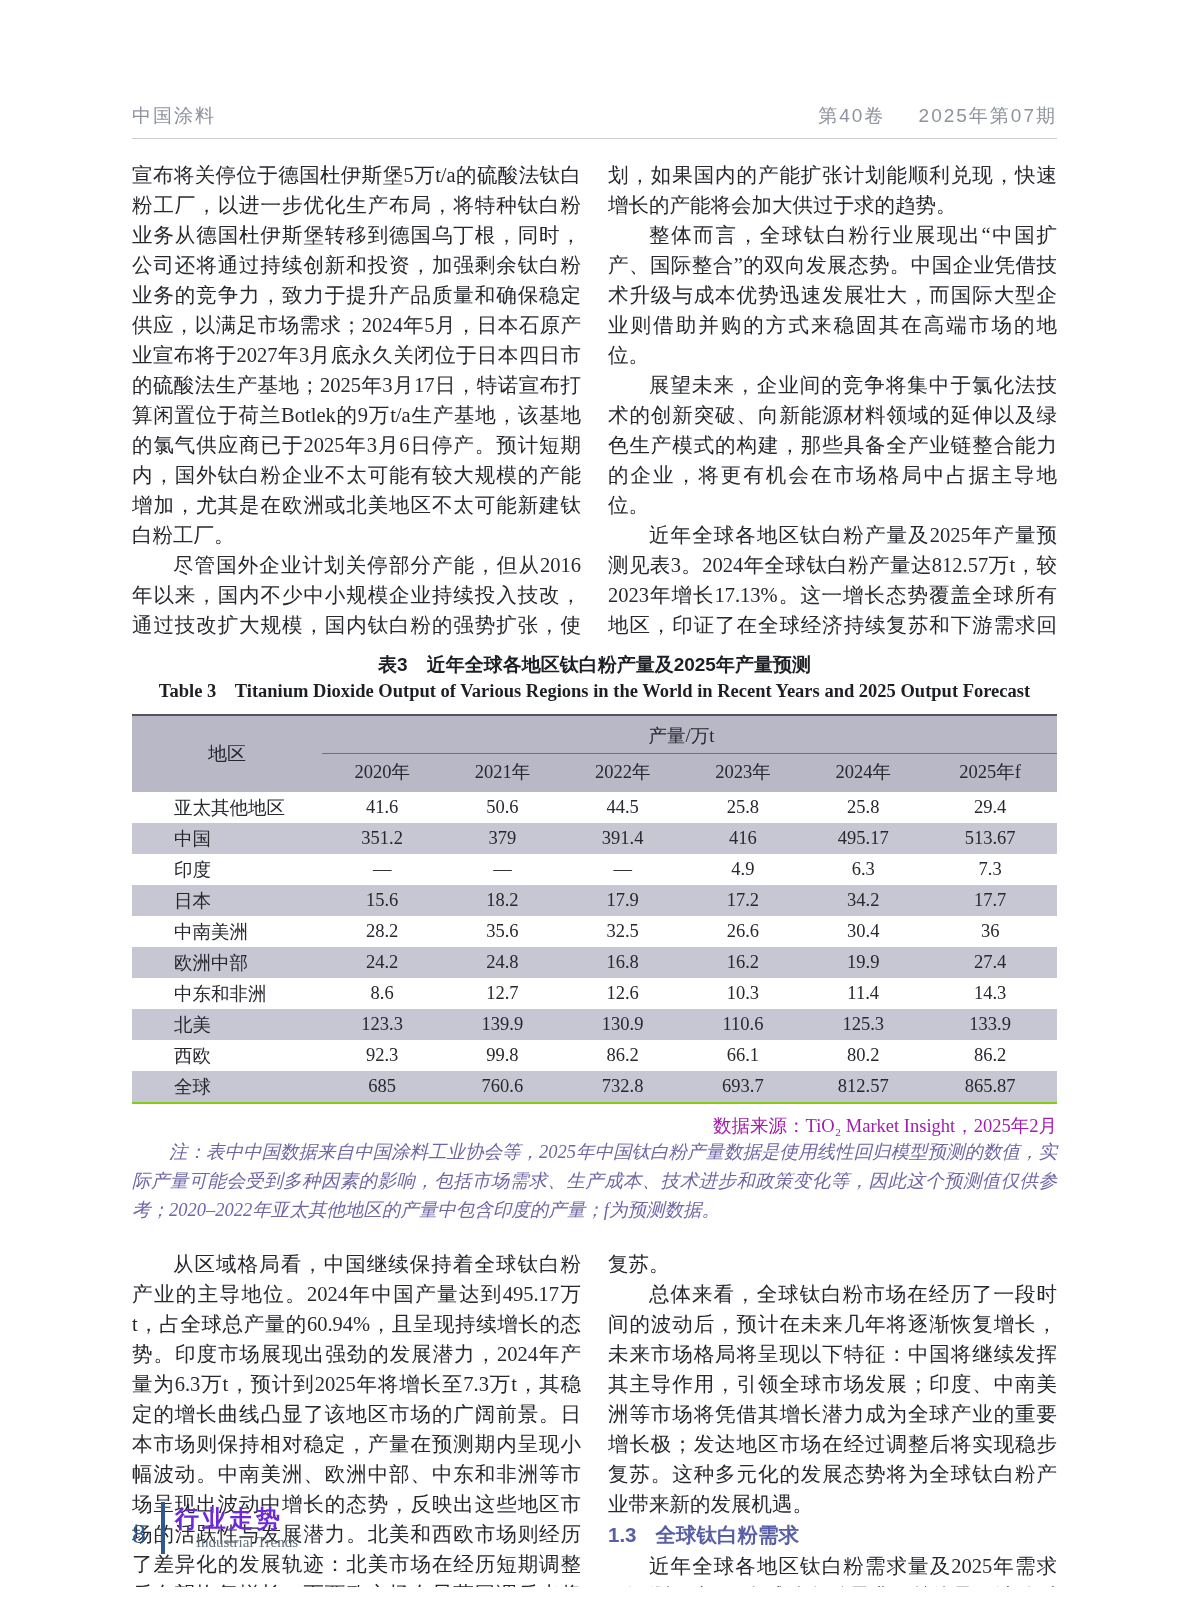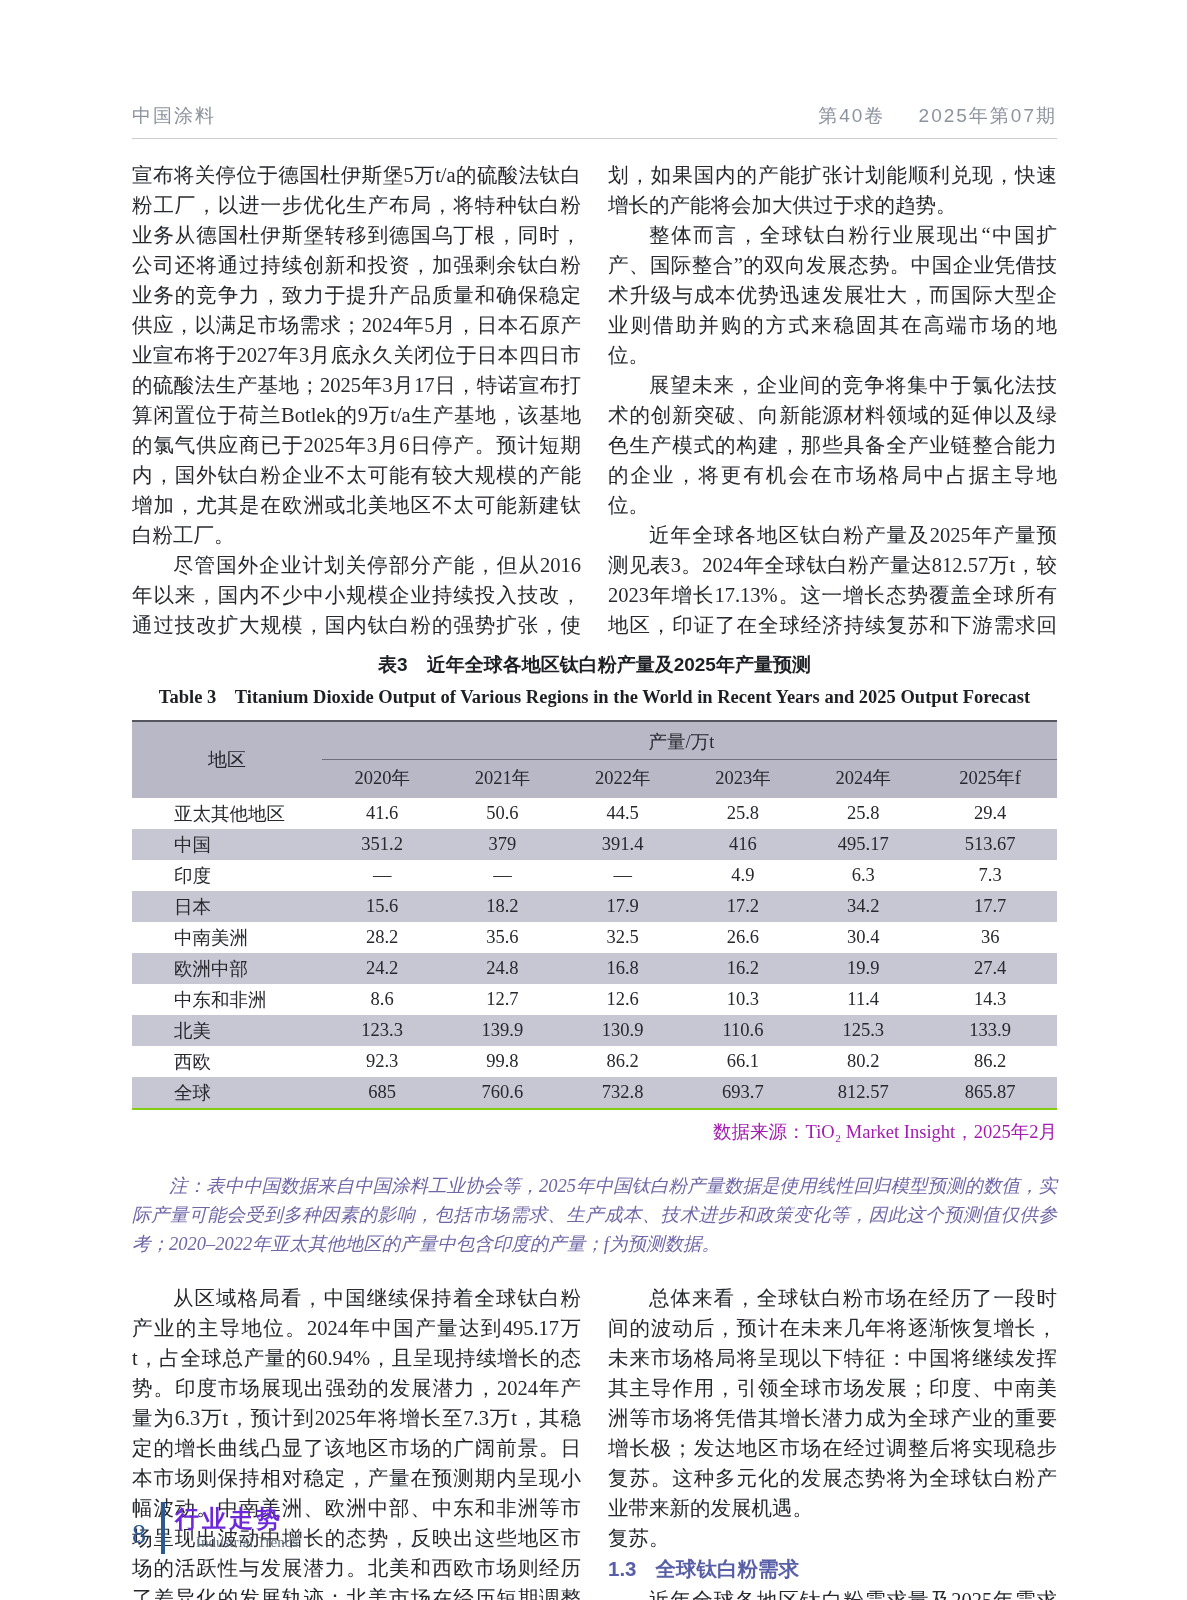--- a/index.html
+++ b/index.html
@@ -64,21 +64,20 @@
     font-family: "Liberation Sans", "DejaVu Sans", sans-serif;
     font-weight: bold;
     font-size: 19px;
     color: #1d1f24;
   }
   .tbl-title-en {
     text-align: center;
     font-weight: bold;
     font-size: 18.5px;
     color: #1d1f24;
-    margin-top: 6px;
   }
   table.data-table {
     width: 100%;
     border-collapse: collapse;
     margin-top: 11px;
     border-top: 2px solid #55555f;
     border-bottom: 2px solid #84cc16;
     font-size: 18.5px;
   }
   table.data-table thead { background: #b8b8c7; }
@@ -105,21 +104,21 @@
   }
   table.data-table tbody tr:nth-child(even) { background: #c7c7d3; }
 
   .tbl-source {
     text-align: right;
     font-size: 18.5px;
     margin-top: 9px;
     color: #a21caf;
   }
   .tbl-note {
-    margin-top: 28px;
+    margin-top: 0;
     font-style: italic;
     color: #6e66a5;
     font-size: 18.5px;
     line-height: 29px;
     text-align: justify;
     text-indent: 2em;
   }
 
   
   .footer {
@@ -300,22 +299,22 @@
 
       <div class="tbl-source">数据来源：TiO₂ Market Insight，2025年2月</div>
       <div class="tbl-note">注：表中中国数据来自中国涂料工业协会等，2025年中国钛白粉产量数据是使用线性回归模型预测的数值，实际产量可能会受到多种因素的影响，包括市场需求、生产成本、技术进步和政策变化等，因此这个预测值仅供参考；2020–2022年亚太其他地区的产量中包含印度的产量；f为预测数据。</div>
     </div>
 
     <div class="cols bottom">
       <div class="col" id="col-bottom-left">
           <p class="body-p indent">从区域格局看，中国继续保持着全球钛白粉产业的主导地位。2024年中国产量达到495.17万t，占全球总产量的60.94%，且呈现持续增长的态势。印度市场展现出强劲的发展潜力，2024年产量为6.3万t，预计到2025年将增长至7.3万t，其稳定的增长曲线凸显了该地区市场的广阔前景。日本市场则保持相对稳定，产量在预测期内呈现小幅波动。中南美洲、欧洲中部、中东和非洲等市场呈现出波动中增长的态势，反映出这些地区市场的活跃性与发展潜力。北美和西欧市场则经历了差异化的发展轨迹：北美市场在经历短期调整后有望恢复增长，而西欧市场在显著回调后也将迎来</p>
         </div>
       <div class="col" id="col-bottom-right">
+          <p class="body-p">复苏。</p>
           <p class="body-p indent">总体来看，全球钛白粉市场在经历了一段时间的波动后，预计在未来几年将逐渐恢复增长，未来市场格局将呈现以下特征：中国将继续发挥其主导作用，引领全球市场发展；印度、中南美洲等市场将凭借其增长潜力成为全球产业的重要增长极；发达地区市场在经过调整后将实现稳步复苏。这种多元化的发展态势将为全球钛白粉产业带来新的发展机遇。</p>
-          <p class="body-p">复苏。</p>
           <div class="sec-heading"><span class="sec-num">1.3</span><span>全球钛白粉需求</span></div>
           <p class="body-p indent">近年全球各地区钛白粉需求量及2025年需求量预测见表4。全球钛白粉需求量总体呈现波动后回升</p>
         </div>
     </div>
 
   </div>
 
   <div class="footer">
     <div class="page-num">8</div>
     <div class="footer-bar"></div>

